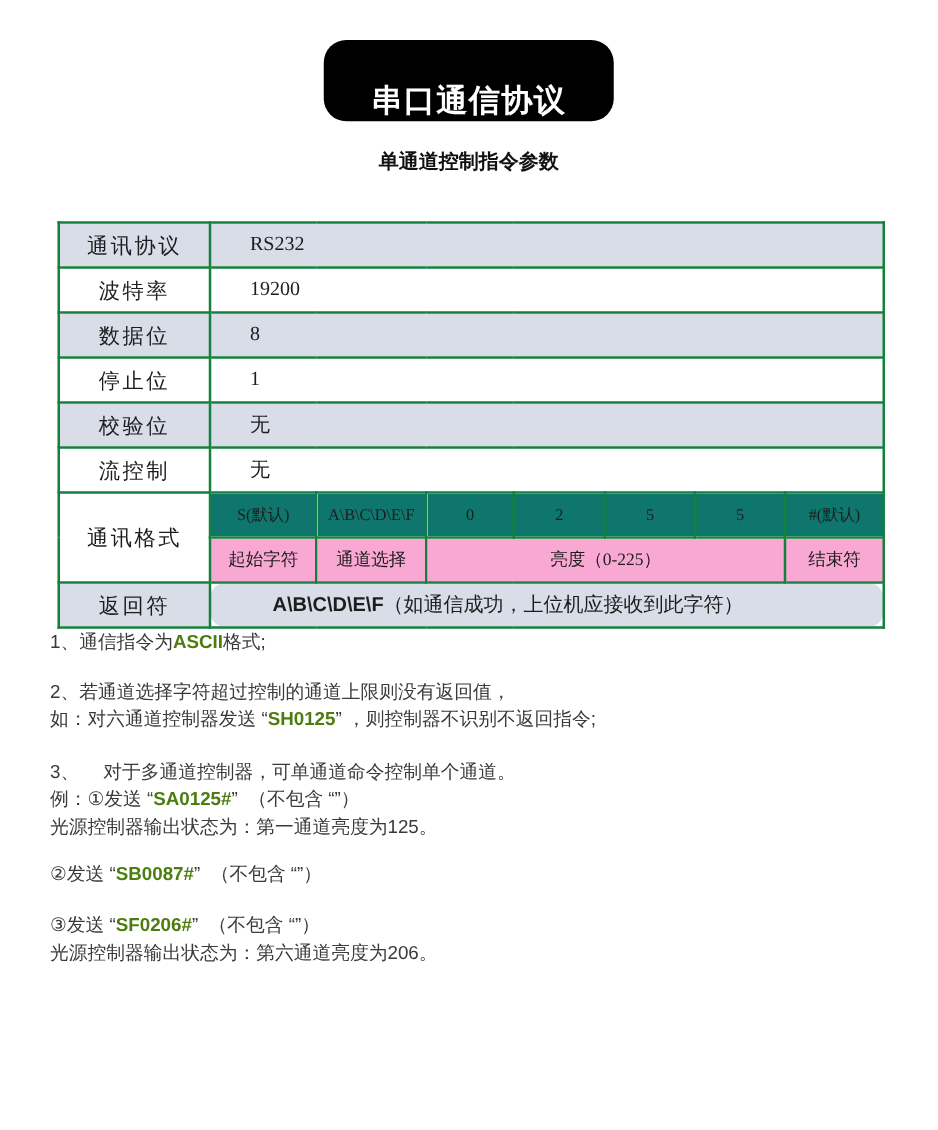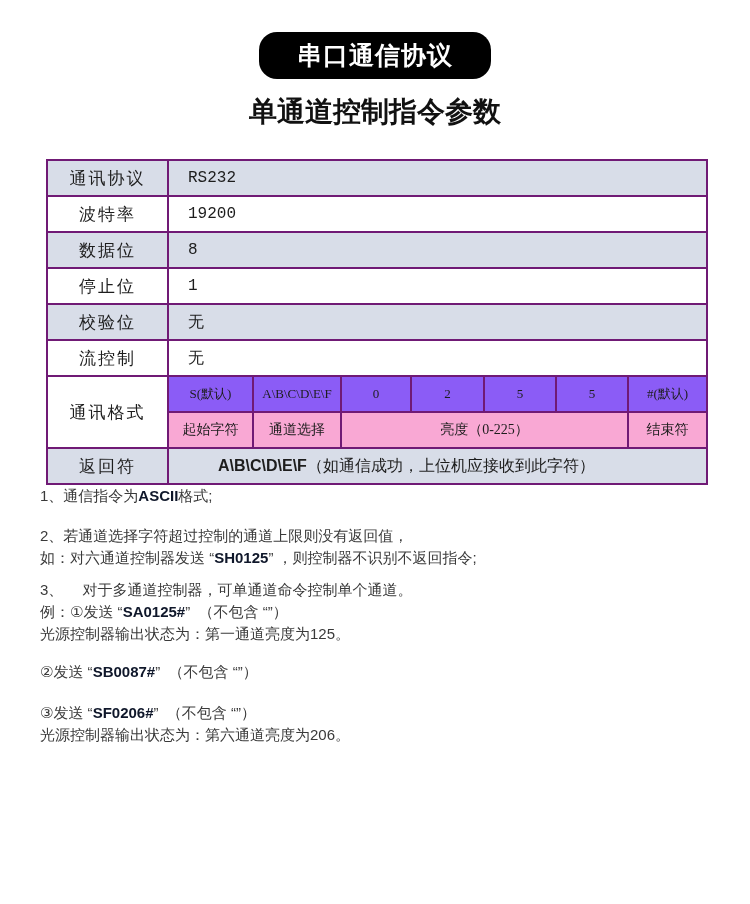--- a/index.html
+++ b/index.html
@@ -3,56 +3,56 @@
 <meta charset="utf-8">
 <style>
   html,body{margin:0;padding:0;}
   body{
     width:750px;height:904px;background:#ffffff;
     font-family:"Liberation Sans","DejaVu Sans",sans-serif;
     color:#3a3a3a;overflow:hidden;
   }
   
   .badge{
-    width:232px;height:47px;margin:32px auto 0;
+    width:232px;height:65px;margin:32px auto 0;
     background:#000000;border-radius:18px;
-    display:flex;align-items:center;justify-content:center;
+    display:flex;align-items:flex-end;justify-content:center;
   }
   .badge-text{color:#ffffff;font-size:25px;font-weight:bold;letter-spacing:1px;}
   .subtitle{
-    text-align:center;font-size:28px;font-weight:bold;color:#111111;
+    text-align:center;font-size:16px;font-weight:bold;color:#111111;
     margin:23px 0 0 0;line-height:20px;
   }
   
   table.params{
     border-collapse:collapse;table-layout:fixed;
     width:660px;margin:37px 0 0 46px;
     font-family:"Liberation Serif","DejaVu Serif",serif;color:#1d1d1d;
   }
-  table.params td{border:2px solid #701a75;height:32px;overflow:hidden;}
+  table.params td{border:2px solid #15803d;height:32px;overflow:hidden;}
   td.lab{text-align:center;font-size:17px;letter-spacing:2px;}
-  td.val{font-size:16px;padding-left:19px;font-family:Liberation Mono, monospace;}
+  td.val{font-size:16px;padding-left:31px;}
   td.bg-blue{background:#d8dde8;}
-  td.fmt-top{text-align:center;font-size:13px;background:#8b5cf6;letter-spacing:0;}
+  td.fmt-top{text-align:center;font-size:13px;background:#0f766e;letter-spacing:0;}
   td.fmt-bot{text-align:center;font-size:14px;background:#f9a8d4;}
-  td.ret{font-size:16px;padding-left:49px;}
+  td.ret{font-size:16px;padding-left:49px;border-radius:13px;}
   .ret-code{font-weight:bold;font-family:"Liberation Sans","DejaVu Sans",sans-serif;font-size:16px;}
   .ret-rest{font-size:16px;}
   
   .notes{margin:0 0 0 40px;font-size:15px;line-height:22px;color:#3a3a3a;}
   .notes-heading{
     font-size:18px;font-weight:bold;color:#0f0f0f;
     margin:70px 0 26px 0;line-height:22px;
   }
   .note{white-space:pre-wrap;margin:0;}
   .mb18{margin-bottom:18px;}
-  .mb21{margin-bottom:10px;}
+  .mb21{margin-bottom:20px;}
   .mb16{margin-bottom:16px;}
   .mb19{margin-bottom:19px;}
-  .code{color:#0f172a;font-weight:bold;}
+  .code{color:#4d7c0f;font-weight:bold;}
 </style>
 </head>
 <body>
 
 <div>
 
   <div class="badge">
     <span class="badge-text">串口通信协议</span>
   </div>
 

